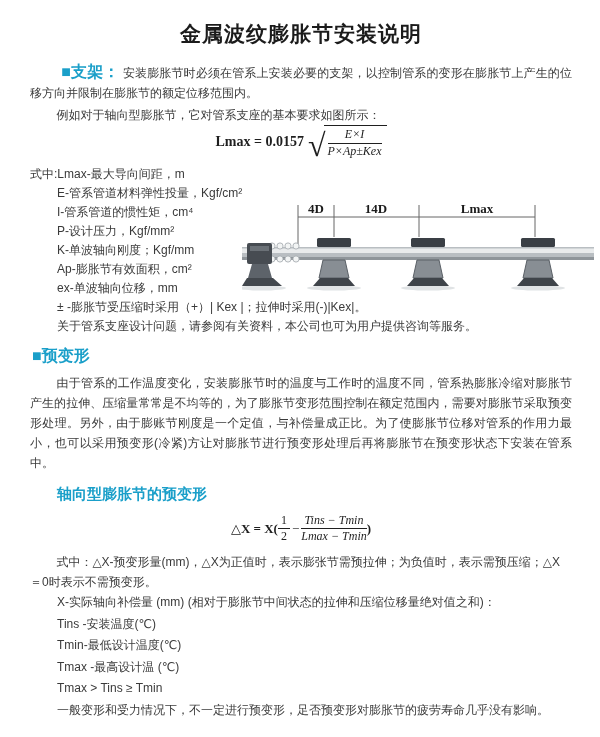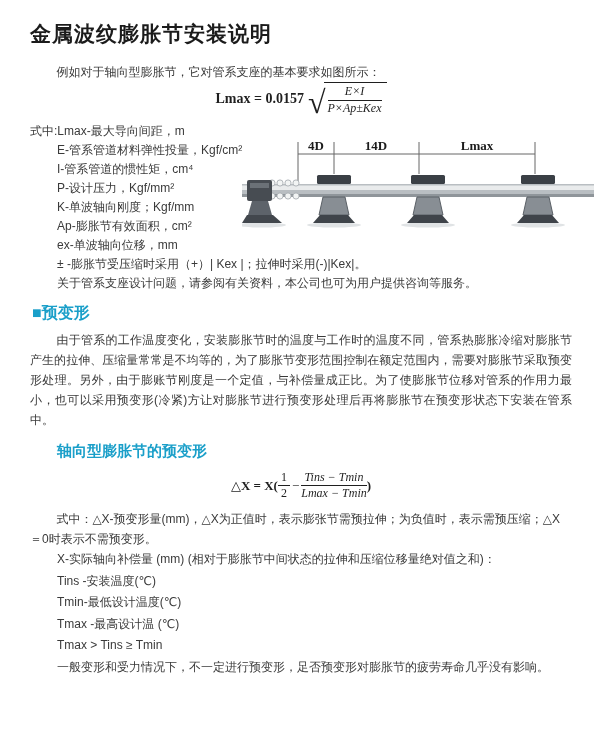--- a/index.html
+++ b/index.html
@@ -5,21 +5,21 @@
   :root { --accent:#1a9fc9; --text:#3a3a3a; --title:#1b1b1b; }
   * { margin:0; padding:0; box-sizing:border-box; }
   html,body { width:600px; height:737px; }
   body {
     background:#ffffff; color:var(--text);
     font-family:"Liberation Sans","DejaVu Sans",sans-serif;
     font-size:12px; overflow:hidden;
   }
   .page { padding:14px 28px 0 30px; }
   h1.title {
-    font-size:21px; font-weight:bold; color:var(--title);
+    text-align:center; font-size:21px; font-weight:bold; color:var(--title);
     letter-spacing:1px; margin:6px 0 14px;
   }
   p.para { line-height:20px; text-align:justify; }
   p.lead { text-indent:2.6em; }
   .sec-inline { color:var(--accent); font-size:16px; font-weight:bold; }
   p.example { line-height:20px; text-indent:2.2em; margin-top:2px; }
 
   
   .formula { text-align:center; font-family:"Liberation Serif","DejaVu Serif",serif; color:#1f1f1f; }
   .f1 { margin:0 0 6px; }
@@ -33,38 +33,39 @@
   .ital { font-style:italic; }
   .f2 { margin:10px 0 8px; font-size:13px; }
   .f2 .lhs,.f2 .rhs { font-weight:bold; vertical-align:middle; }
   .f2 .minus { vertical-align:middle; padding:0 2px; }
 
   
   .defs-wrap { position:relative; margin-top:6px; }
   .def-line { line-height:19px; white-space:nowrap; }
   .def-line.ind { padding-left:27px; }
   .diagram {
-    position:absolute; top:12px; right:-22px; width:352px; height:100px;
+    position:absolute; top:32px; right:-22px; width:352px; height:100px;
   }
   .diagram svg { display:block; width:100%; height:100%; }
 
   
   .sec-head { color:var(--accent); font-size:16px; font-weight:bold; margin:10px 0 6px; margin-left:2px; }
   .sub-head { color:var(--accent); font-size:15px; font-weight:bold; }
   .sub-head.axial { margin:12px 0 0 27px; }
   p.explain { line-height:20px; text-indent:2.2em; margin-top:2px; }
   .note-line { line-height:21.5px; padding-left:27px; }
 </style>
 </head>
 <body>
 
 <div class="page">
 
   <h1 class="title">金属波纹膨胀节安装说明</h1>
 
+  <p class="para lead"><span class="sec-inline">■支架：</span> <span>安装膨胀节时必须在管系上安装必要的支架，以控制管系的变形在膨胀节上产生的位移方向并限制在膨胀节的额定位移范围内。</span></p>
 
   <p class="example">例如对于轴向型膨胀节，它对管系支座的基本要求如图所示：</p>
 
   <div class="formula f1">
     <span class="lhs">Lmax = 0.0157</span><span class="sqrt">
         <span class="rad-sign">√</span>
         <span class="radicand"><span class="frac ital"><span class="num">E×I</span><span class="den">P×Ap±Kex</span></span></span>
       </span>
   </div>
 

